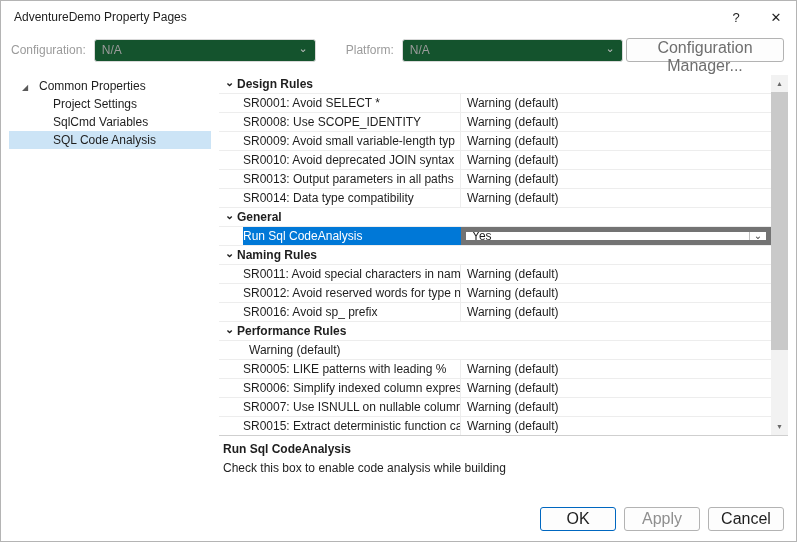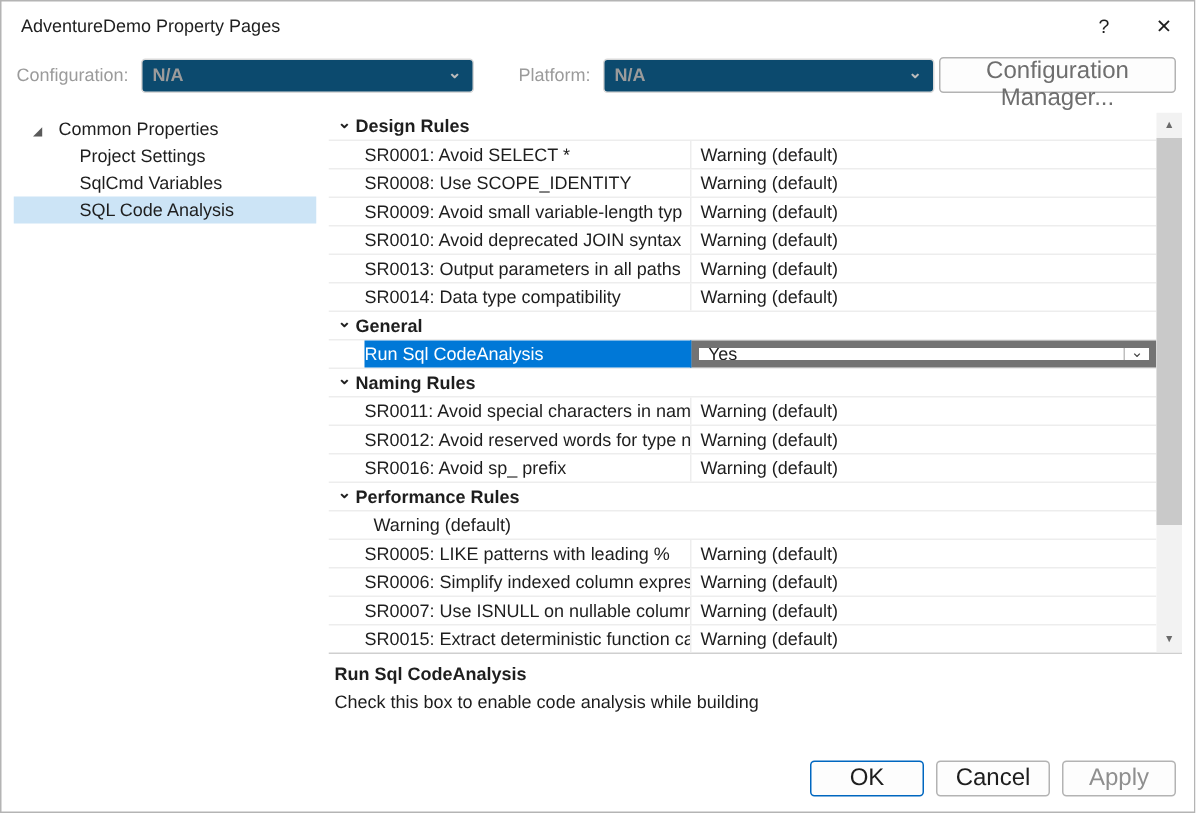--- a/index.html
+++ b/index.html
@@ -24,23 +24,23 @@
   .tb-buttons { display: flex; height: 32px; }
   .tb-btn {
     width: 40px; height: 32px; border: none; background: transparent;
     font-family: inherit; font-size: 13px; color: #1e1e1e;
     display: flex; align-items: center; justify-content: center; cursor: default;
   }
   
   .configbar { flex: 0 0 34px; display: flex; align-items: center; padding: 0 12px 0 10px; }
   .cfg-label { color: #9b9b9b; white-space: nowrap; }
   .combo {
-    height: 23px; border: 1px solid #d9d9d9; border-radius: 3px; background: #0c4a6e;
+    height: 23px; border: 1px solid #d9d9d9; border-radius: 3px; background: #14532d;
     display: flex; align-items: center; justify-content: space-between;
-    padding: 0 7px; color: #9b9b9b; font-weight: bold;
+    padding: 0 7px; color: #9b9b9b;
   }
   .combo .chev { color: #bcbcbc; font-size: 11px; transform: translateY(-2px); }
   .combo.cfg { width: 222px; margin-left: 8px; }
   .lbl-platform { margin-left: 30px; }
   .combo.plat { width: 221px; margin-left: 8px; }
   .btn {
     height: 24px; border: 1px solid #b3b3b3; border-radius: 3px; background: #fdfdfd;
     font-family: inherit; font-size: 16px; color: #1e1e1e; cursor: default;
   }
   .btn.manager { margin-left: auto; width: 158px; color: #6e6e6e; }
@@ -230,17 +230,17 @@
       </div>
       <div class="desc">
         <div class="desc-title">Run Sql CodeAnalysis</div>
         <div class="desc-text">Check this box to enable code analysis while building</div>
       </div>
     </div>
   </div>
 
   <div class="footer">
     <button class="btn ok">OK</button>
+    <button class="btn apply">Apply</button>
     <button class="btn">Cancel</button>
-    <button class="btn apply">Apply</button>
   </div>
 
 </div>
 
 </body></html>

